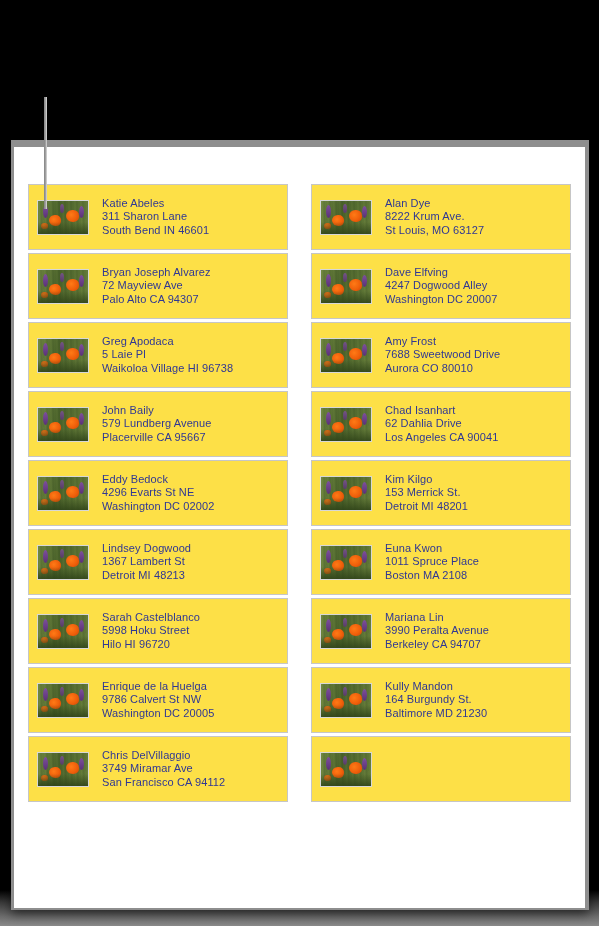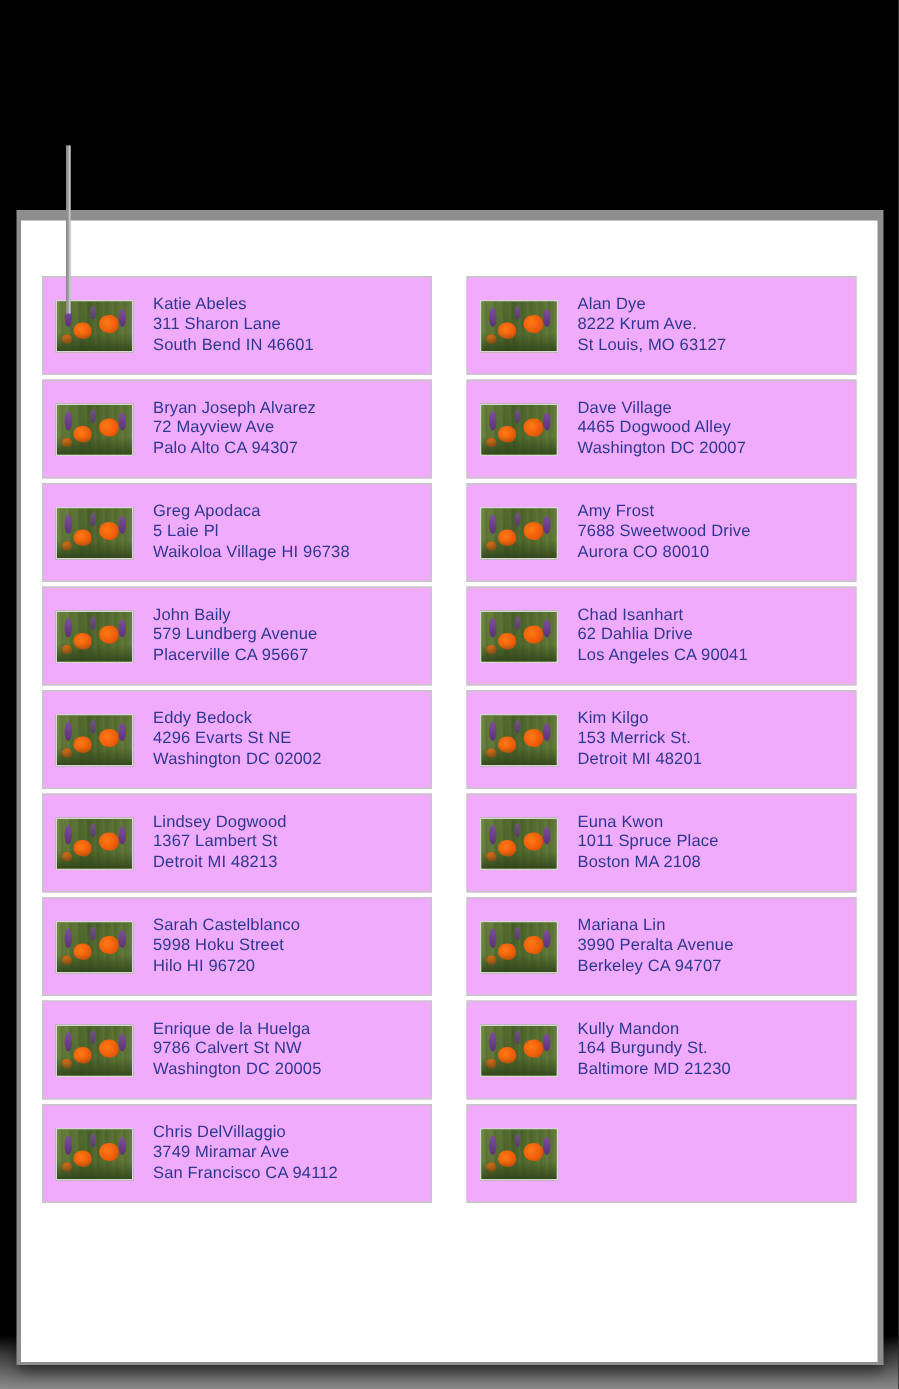--- a/index.html
+++ b/index.html
@@ -83,21 +83,21 @@
     display: flex;
     flex-direction: column;
     gap: 3px;
   }
 
   
   .card {
     box-sizing: border-box;
     height: 66px;
     border: 1px solid #c6c6c6;
-    background: #f0abfc;
+    background: #fde047;
     display: flex;
     align-items: center;
     padding: 0 6px 0 8px;
   }
   .card-thumb {
     width: 52px;
     height: 35px;
     flex: 0 0 52px;
     border: 1px solid #d7d7d7;
     box-sizing: border-box;
@@ -335,22 +335,22 @@
           <div class="bg"></div>
           <div class="v1"></div>
           <div class="v2"></div>
           <div class="v3"></div>
           <div class="p1"></div>
           <div class="p2"></div>
           <div class="p3"></div>
           <div class="g1"></div>
         </div>
         <div class="card-text">
-          <span class="card-name">Dave Village</span>
-          <span class="card-street">4465 Dogwood Alley</span>
+          <span class="card-name">Dave Elfving</span>
+          <span class="card-street">4247 Dogwood Alley</span>
           <span class="card-citystate">Washington DC 20007</span>
         </div>
       </div>
       <div class="card">
         <div class="card-thumb">
           <div class="bg"></div>
           <div class="v1"></div>
           <div class="v2"></div>
           <div class="v3"></div>
           <div class="p1"></div>

